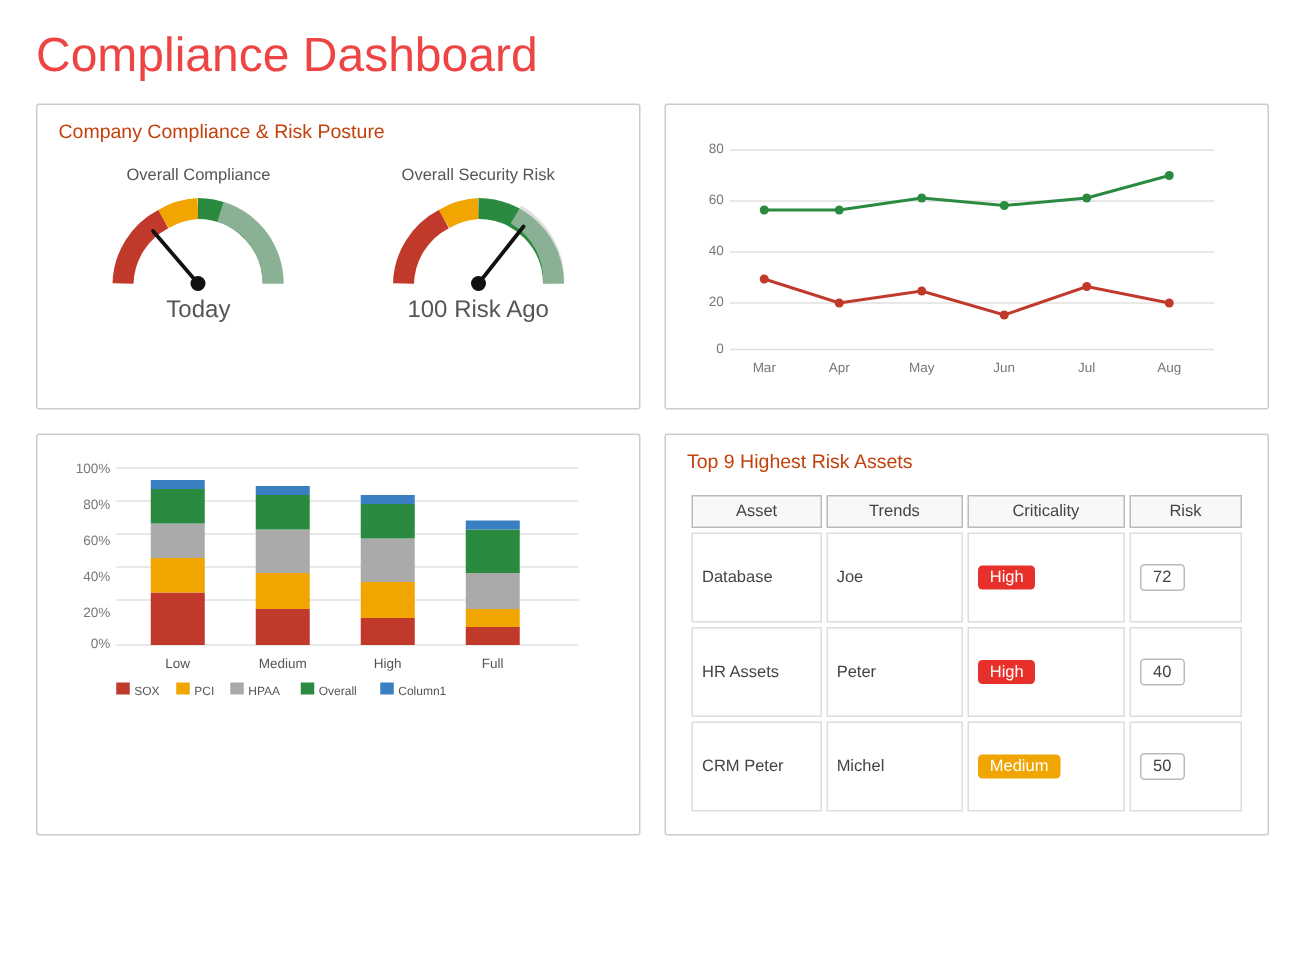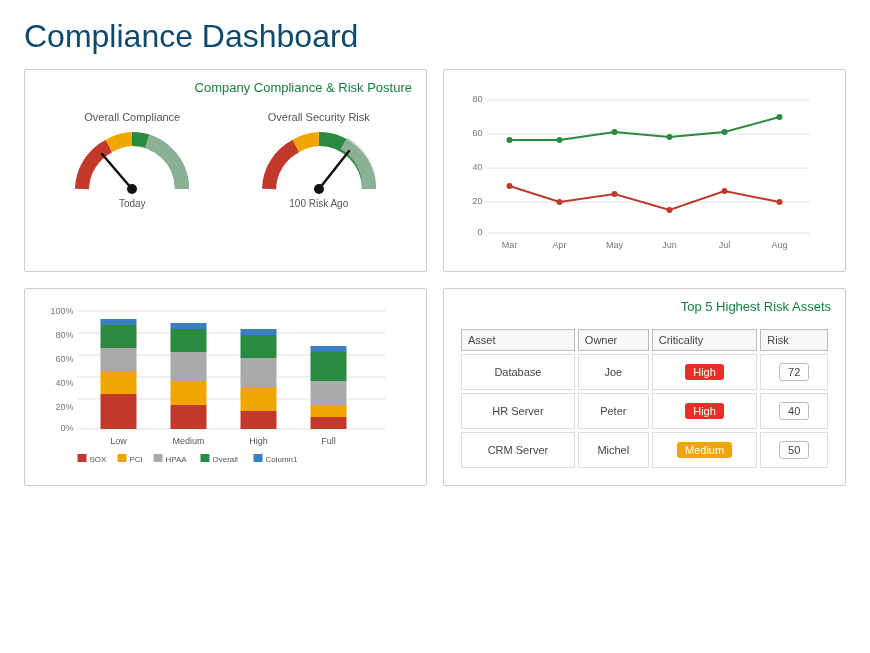--- a/index.html
+++ b/index.html
@@ -8,39 +8,39 @@
       background: #fff;
       color: #333;
       width: 870px;
       height: 653px;
       overflow: hidden;
       padding: 18px 24px;
     }
     h1 {
       font-size: 32px;
       font-weight: 400;
-      color: #0c4a6e;
+      color: #ef4444;
       margin-bottom: 14px;
     }
     .dashboard-grid {
       display: grid;
       grid-template-columns: 1fr 1fr;
       grid-template-rows: auto auto;
       gap: 16px;
     }
     .panel {
       border: 1px solid #ccc;
       border-radius: 2px;
       padding: 10px 14px 12px;
       background: #fff;
     }
     .panel-title {
-      text-align: right;
+      text-align: left;
       font-size: 13px;
-      color: #15803d;
+      color: #c2410c;
       margin-bottom: 8px;
       padding-bottom: 4px;
     }
 
     
     .gauge-container {
       display: flex;
       justify-content: space-around;
       align-items: flex-end;
       padding: 4px 0 0;
@@ -49,45 +49,45 @@
       display: flex;
       flex-direction: column;
       align-items: center;
     }
     .gauge-label-top {
       font-size: 11px;
       color: #555;
       margin-bottom: 6px;
     }
     .gauge-label-bottom {
-      font-size: 10px;
+      font-size: 16px;
       color: #555;
       margin-top: 4px;
     }
     svg.gauge { overflow: visible; }
 
     
     .assets-table {
       width: 100%;
       border-collapse: separate;
       border-spacing: 3px 3px;
       font-size: 11px;
     }
     .assets-table th {
       border: 1px solid #bbb;
-      padding: 4px 6px;
-      text-align: left;
+      padding: 4px 18px;
+      text-align: center;
       font-weight: 400;
       color: #444;
       background: #f8f8f8;
     }
     .assets-table td {
       border: 1px solid #ddd;
-      padding: 8px 6px;
-      text-align: center;
+      padding: 20px 6px;
+      text-align: left;
       color: #444;
     }
     .badge-high {
       background: #e8302a;
       color: #fff;
       border-radius: 3px;
       padding: 2px 8px;
       display: inline-block;
     }
     .badge-medium {
@@ -248,45 +248,45 @@
       <rect x="108" y="155" width="9" height="8" fill="#aaa"></rect>
       <text x="120" y="163" font-size="8" fill="#555">HPAA</text>
       <rect x="155" y="155" width="9" height="8" fill="#2a8a40"></rect>
       <text x="167" y="163" font-size="8" fill="#555">Overall</text>
       <rect x="208" y="155" width="9" height="8" fill="#3a7fc1"></rect>
       <text x="220" y="163" font-size="8" fill="#555">Column1</text>
     </svg>
   </div>
 
   <div class="panel">
-    <div class="panel-title">Top 5 Highest Risk Assets</div>
+    <div class="panel-title">Top 9 Highest Risk Assets</div>
     <table class="assets-table">
       <thead>
         <tr>
           <th>Asset</th>
-          <th>Owner</th>
+          <th>Trends</th>
           <th>Criticality</th>
           <th>Risk</th>
         </tr>
       </thead>
       <tbody id="assets-tbody">
       <tr>
             <td>Database</td>
             <td>Joe</td>
             <td><span class="badge-high">High</span></td>
             <td><span class="risk-val">72</span></td>
           </tr>
           <tr>
-            <td>HR Server</td>
+            <td>HR Assets</td>
             <td>Peter</td>
             <td><span class="badge-high">High</span></td>
             <td><span class="risk-val">40</span></td>
           </tr>
           <tr>
-            <td>CRM Server</td>
+            <td>CRM Peter</td>
             <td>Michel</td>
             <td><span class="badge-medium">Medium</span></td>
             <td><span class="risk-val">50</span></td>
           </tr>
         </tbody>
     </table>
   </div>
 
 </div>
 

